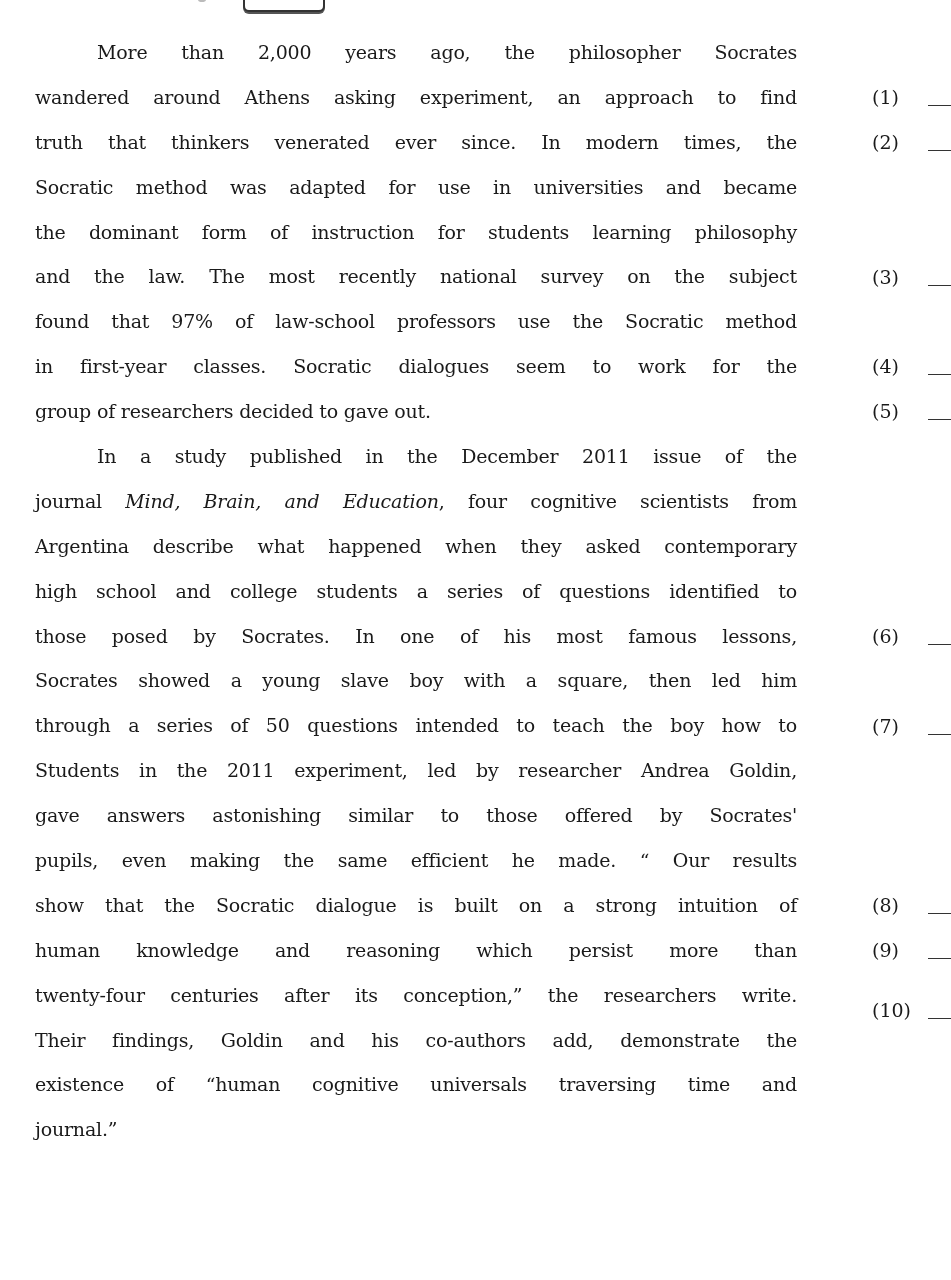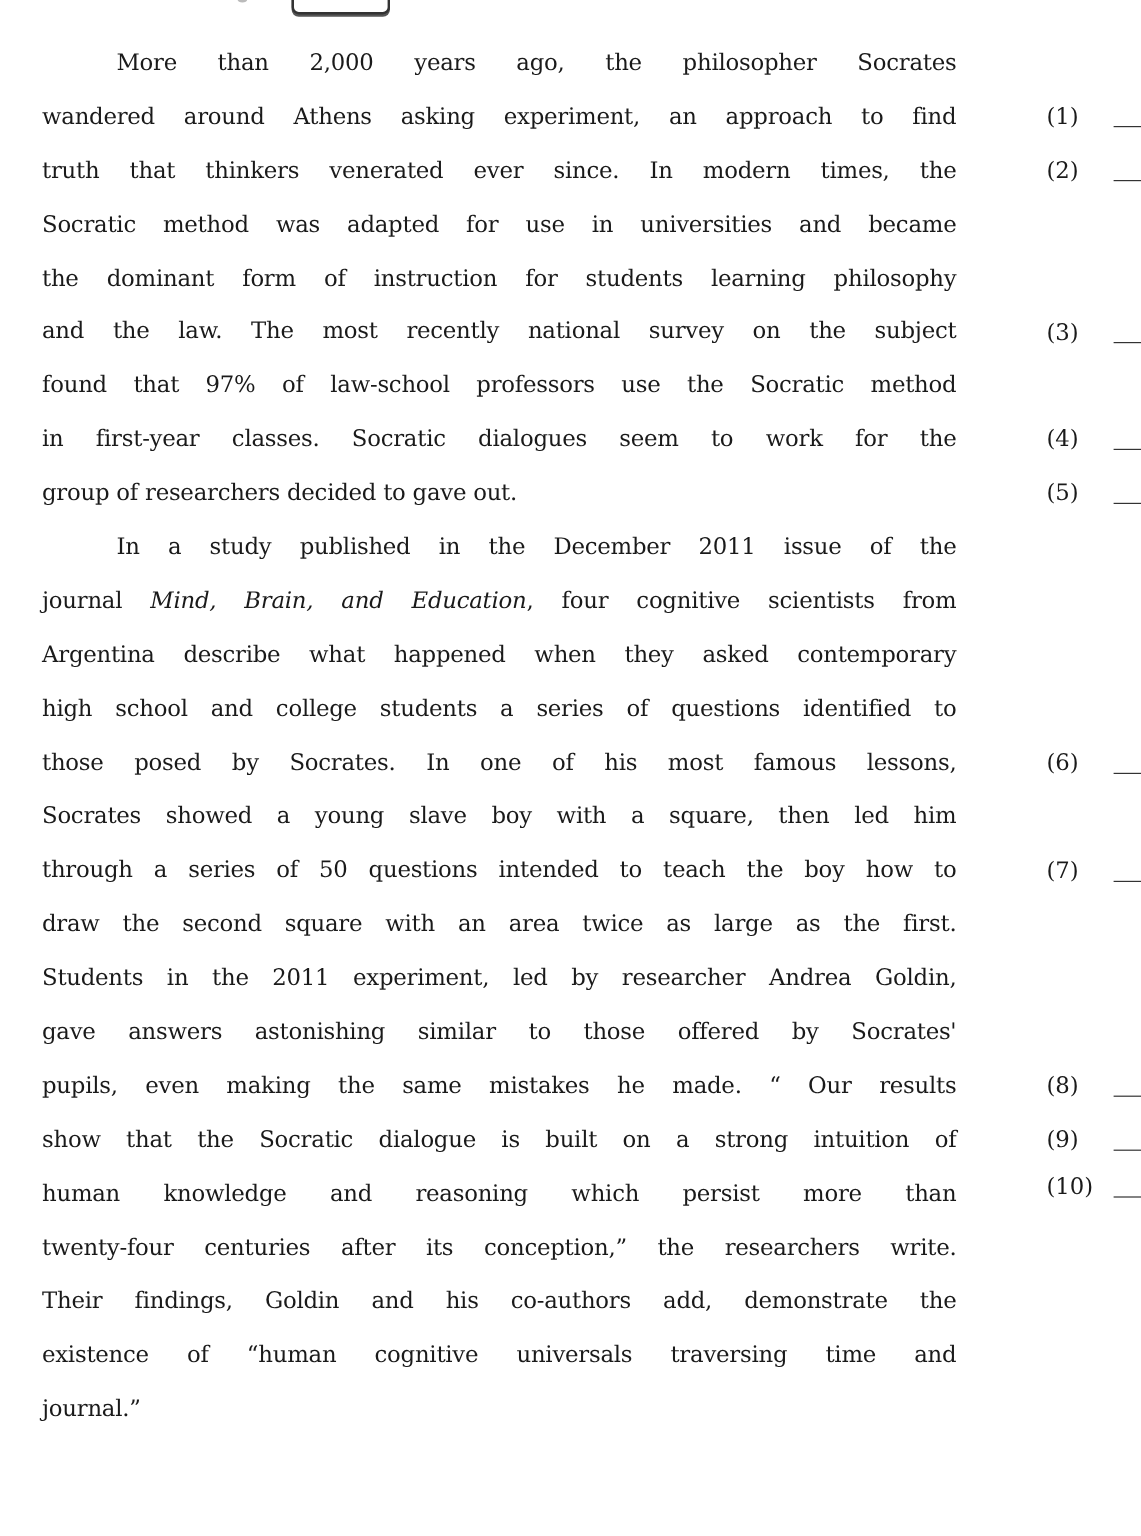--- a/index.html
+++ b/index.html
@@ -97,37 +97,36 @@
   </div>
 
   <div>
     <div class="line indent">In a study published in the December 2011 issue of the</div>
     <div class="line"><span>journal</span> <em>Mind, Brain, and Education</em><span>, four cognitive scientists from</span></div>
     <div class="line">Argentina describe what happened when they asked contemporary</div>
     <div class="line">high school and college students a series of questions identified to</div>
     <div class="line">those posed by Socrates. In one of his most famous lessons,</div>
     <div class="line">Socrates showed a young slave boy with a square, then led him</div>
     <div class="line">through a series of 50 questions intended to teach the boy how to</div>
-    <div class="line">draw the second square with an area twice as large as the first.</div>
     <div class="line">Students in the 2011 experiment, led by researcher Andrea Goldin,</div>
     <div class="line">gave answers astonishing similar to those offered by Socrates'</div>
-    <div class="line">pupils, even making the same mistakes he made. “ Our results</div>
+    <div class="line">pupils, even making the same efficient he made. “ Our results</div>
     <div class="line">show that the Socratic dialogue is built on a strong intuition of</div>
     <div class="line">human knowledge and reasoning which persist more than</div>
     <div class="line">twenty-four centuries after its conception,” the researchers write.</div>
     <div class="line">Their findings, Goldin and his co-authors add, demonstrate the</div>
     <div class="line">existence of “human cognitive universals traversing time and</div>
     <div class="line last">journal.”</div>
   </div>
 </div>
 
 <div class="margin" id="margin">
     <div class="mrow" style="top: 44.9px;"><span class="mnum">(1)</span><span class="blank"></span></div>
     <div class="mrow" style="top: 89.8px;"><span class="mnum">(2)</span><span class="blank"></span></div>
     <div class="mrow" style="top: 224.5px;"><span class="mnum">(3)</span><span class="blank"></span></div>
     <div class="mrow" style="top: 314.3px;"><span class="mnum">(4)</span><span class="blank"></span></div>
     <div class="mrow" style="top: 359.2px;"><span class="mnum">(5)</span><span class="blank"></span></div>
     <div class="mrow" style="top: 583.7px;"><span class="mnum">(6)</span><span class="blank"></span></div>
     <div class="mrow" style="top: 673.5px;"><span class="mnum">(7)</span><span class="blank"></span></div>
     <div class="mrow" style="top: 853.1px;"><span class="mnum">(8)</span><span class="blank"></span></div>
     <div class="mrow" style="top: 898px;"><span class="mnum">(9)</span><span class="blank"></span></div>
-    <div class="mrow" style="top: 937px; text-align: center;"><span class="mnum">(10)</span><span class="blank"></span></div>
+    <div class="mrow" style="top: 958px; text-align: center;"><span class="mnum">(10)</span><span class="blank"></span></div>
   </div>
 
 </body></html>

